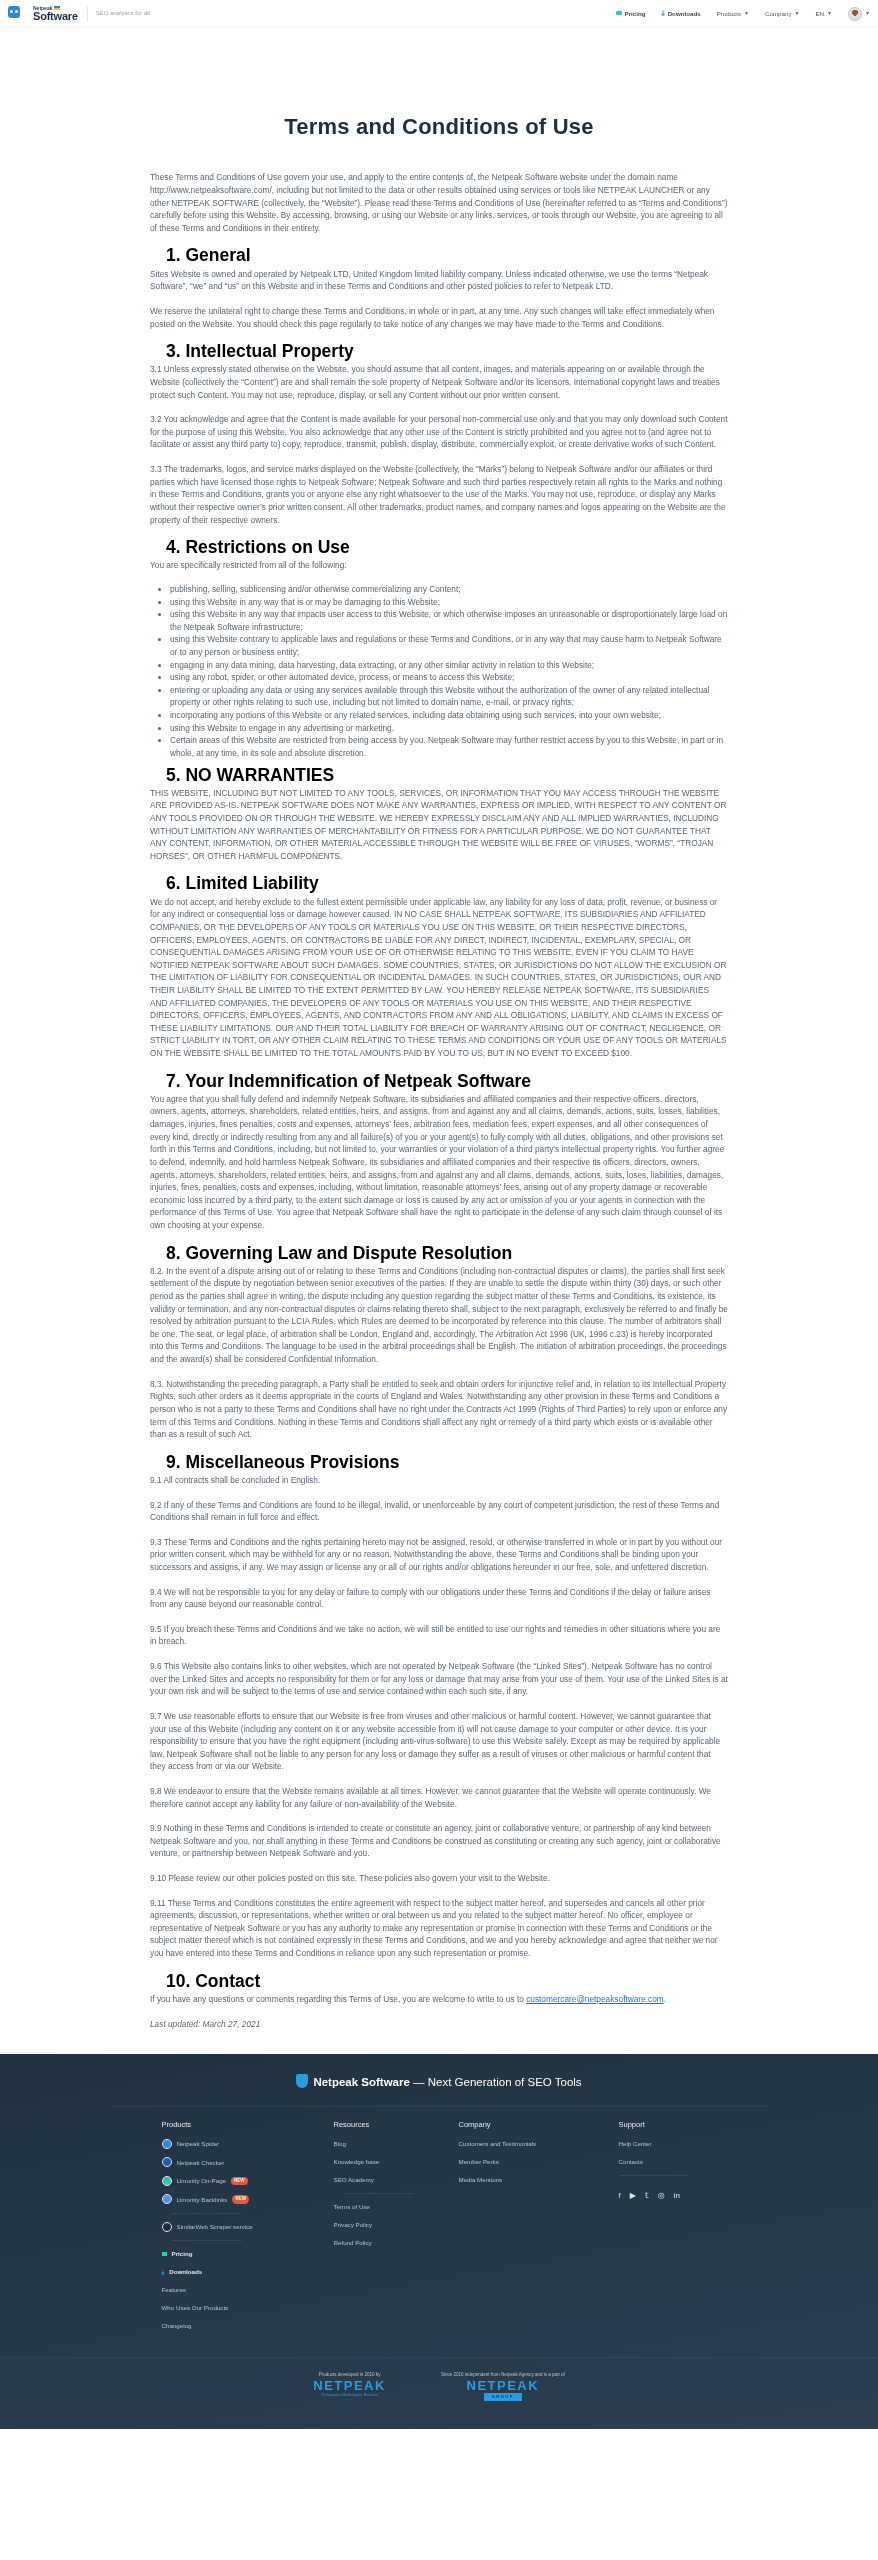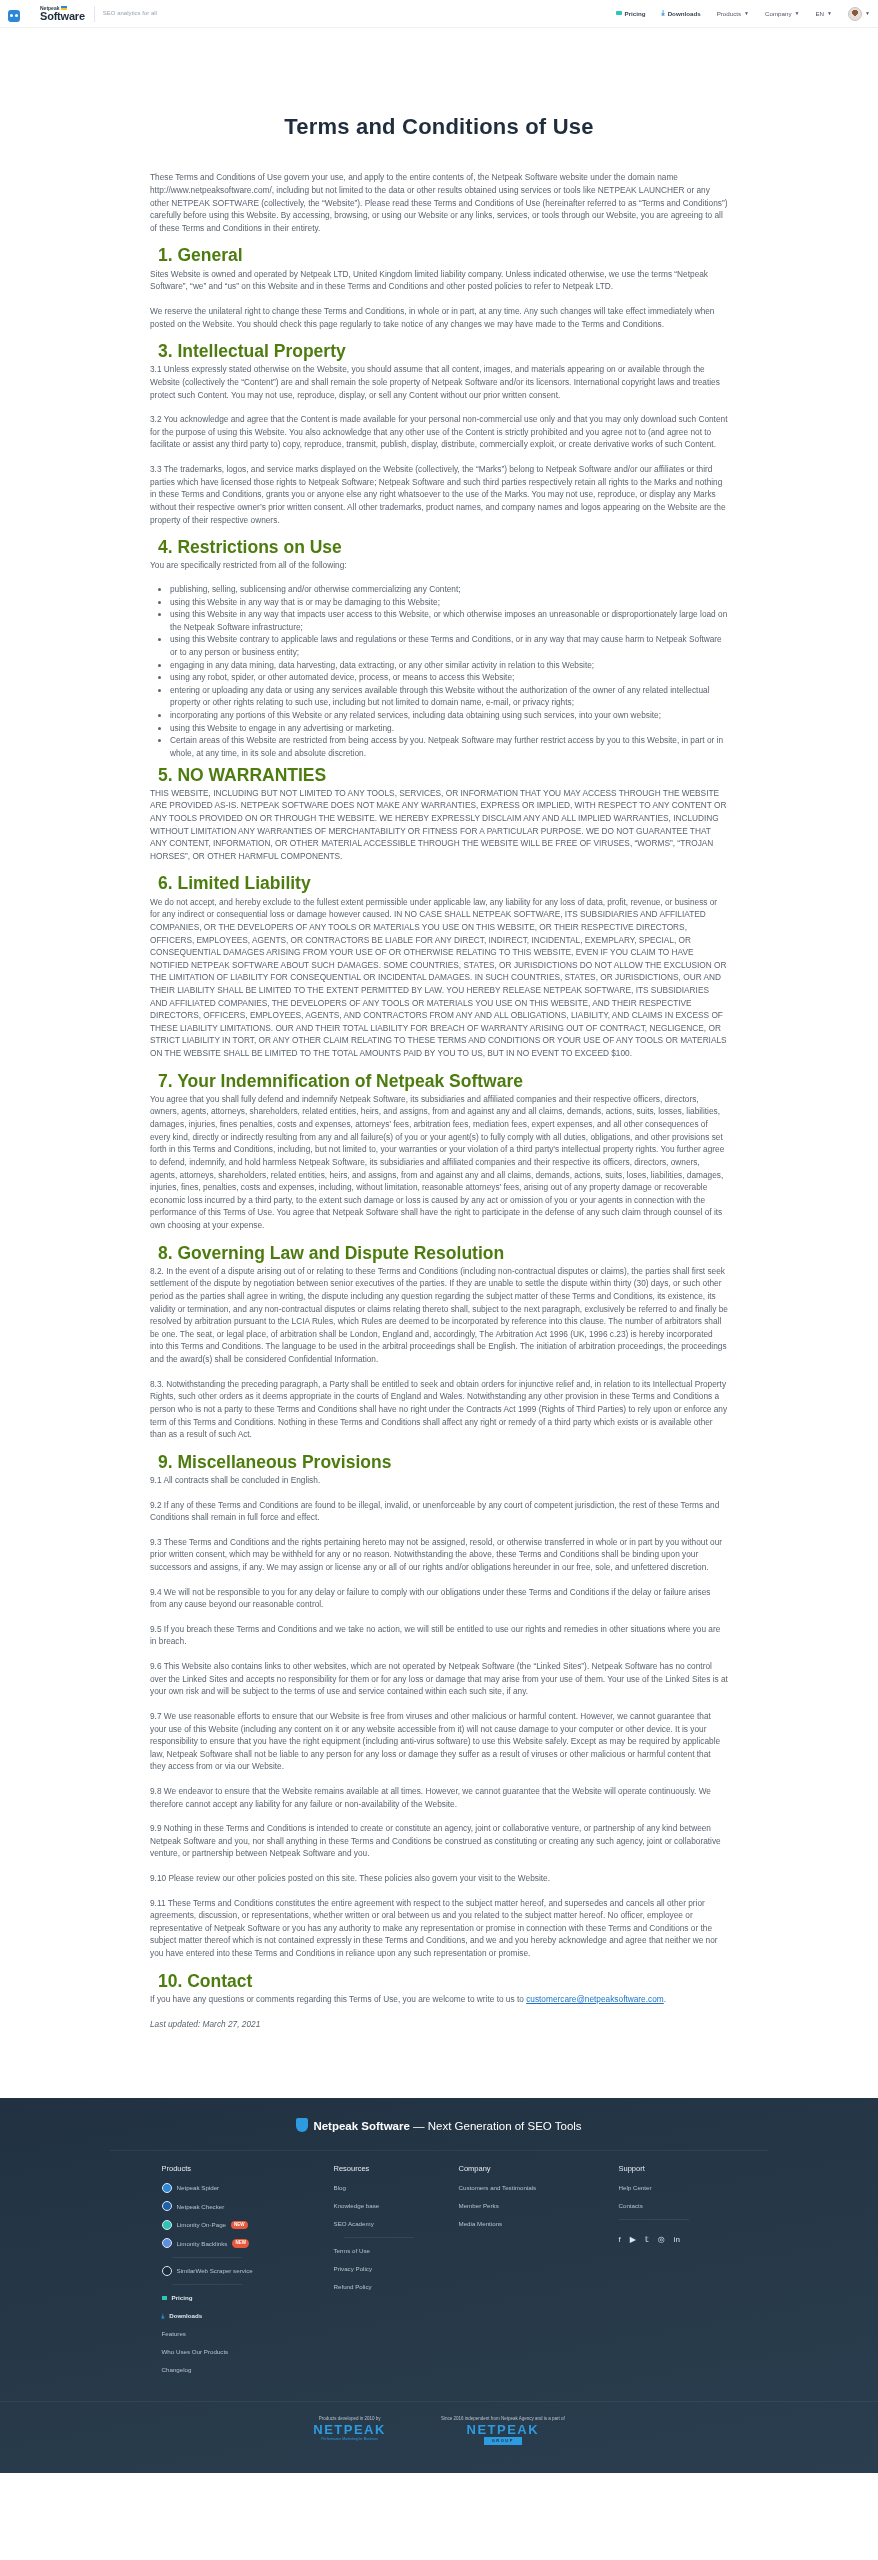--- a/index.html
+++ b/index.html
@@ -2,21 +2,21 @@
 <html><head>
 <meta charset="utf-8">
 <style>
 *{box-sizing:border-box;margin:0;padding:0}
 html,body{width:878px;background:#fff}
 body{font-family:"Liberation Sans",sans-serif;color:#5a6470;font-size:8.3px;line-height:1.52}
 a{color:inherit;text-decoration:none}
 
 
 .topbar{height:28px;display:flex;align-items:center;padding:0 8px;border-bottom:1px solid #eef0f2;background:#fff}
-.logo{display:flex;align-items:flex-end;gap:20px}
+.logo{display:flex;align-items:flex-start;gap:13px}
 .logo-mark{width:12px;height:12px;background:#2d87d6;border-radius:3px;position:relative}
 .logo-mark:before,.logo-mark:after{content:"";position:absolute;top:4px;width:3px;height:3px;background:#fff;border-radius:50%}
 .logo-mark:before{left:2px}.logo-mark:after{right:2px}
 .logo-text{display:flex;flex-direction:column;line-height:1}
 .logo-small{font-size:5px;font-weight:bold;color:#2c3e50}
 .logo-big{font-size:11px;font-weight:bold;color:#1f2d3d;letter-spacing:-.2px}
 .flag{display:inline-block;width:6px;height:4px;background:linear-gradient(#2d87d6 50%,#f5c518 50%);margin-left:2px;vertical-align:middle}
 .sep{width:1px;height:16px;background:#e3e6ea;margin:0 8px 0 9px}
 .tagline{font-size:6px;color:#9aa3ad}
 .nav{margin-left:auto;display:flex;align-items:center;gap:16px;font-size:6.2px;color:#556}
@@ -24,25 +24,25 @@
 .nav-item.bold{font-weight:bold;color:#3a4756}
 .pricing-icon{width:6px;height:4px;background:#2ec4b6;border-radius:1px;display:inline-block}
 .dl-icon{color:#2d87d6;font-size:7px}
 .caret{font-size:5px}
 .avatar{width:14px;height:14px;border-radius:50%;border:1px solid #c0c4c8;background:radial-gradient(circle at 50% 40%,#8a5a3c 30%,#e8e0d8 32%)}
 
 
 .main{width:578px;margin:0 auto;padding-top:0}
 h1.title{font-size:22px;color:#1f2d3d;text-align:center;margin:82px 0 28px;font-weight:bold;letter-spacing:.2px}
 p{margin:0 0 12px}
-h2{font-size:17.5px;color:#4d7c0f;font-weight:bold;line-height:1.1;margin:6px 8px 2px}
+h2{font-size:17.5px;color:#000000;font-weight:bold;line-height:1.1;margin:6px 16px 2px}
 ul.restr{margin:11px 0 0 20px}
 ul.restr li{margin:0}
 .email{color:#1a73c8;text-decoration:underline}
-.updated{font-style:italic;margin-top:0;margin-bottom:68px}
+.updated{font-style:italic;margin-top:0;margin-bottom:24px}
 
 
 .footer{background:linear-gradient(170deg,#213142 0%,#263848 45%,#2a3e4f 100%);color:#b8c2cc;padding:20px 0 28px;margin-top:16px}
 .f-brand{text-align:center;font-size:11.5px;color:#fff;padding-bottom:14px;border-bottom:1px solid rgba(255,255,255,.06);margin:0 110px}
 .f-brand .b{font-weight:bold}
 .f-brand .shield{display:inline-block;width:12px;height:14px;background:#2d9be0;border-radius:2px 2px 6px 6px;vertical-align:-2px;margin-right:5px}
 .f-cols{display:flex;width:555px;margin:12px auto 0;font-size:6.2px}
 .f-col h4{font-size:7.5px;color:#e6ebf0;font-weight:normal;margin-bottom:9px}
 .f-col .l{margin-bottom:8.5px;display:flex;align-items:center;gap:5px}
 .f-col.c1{width:172px}

